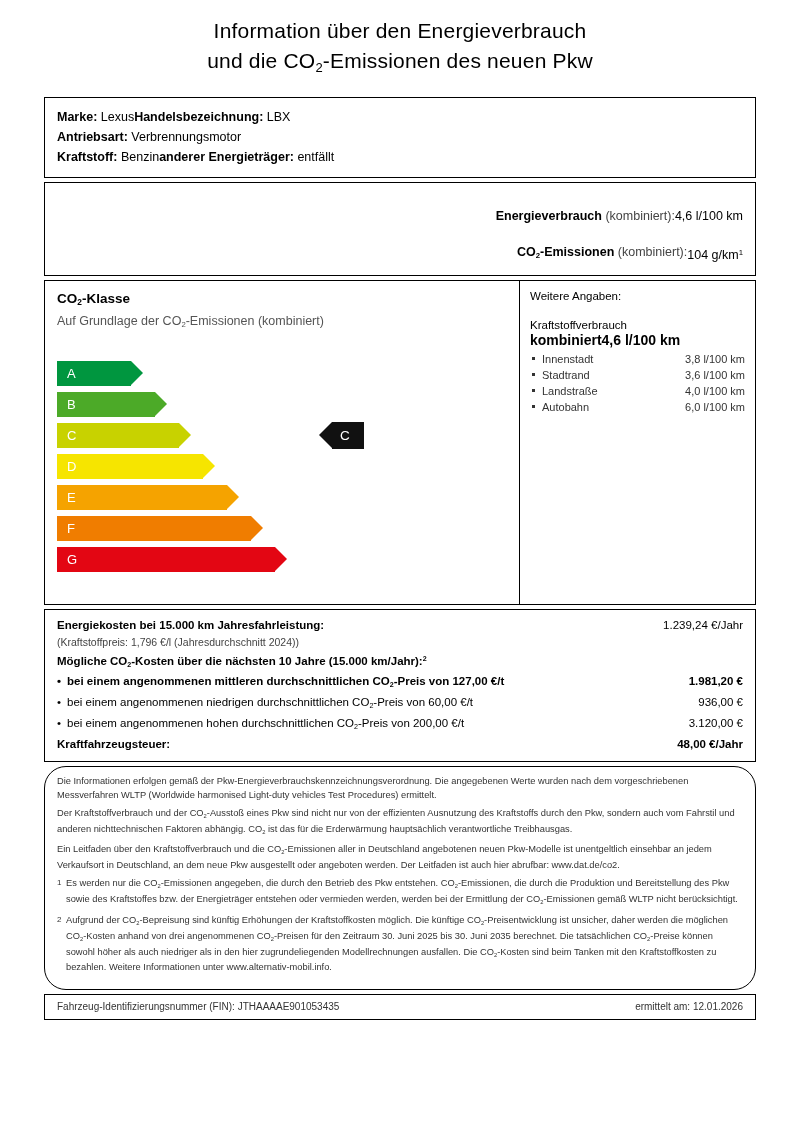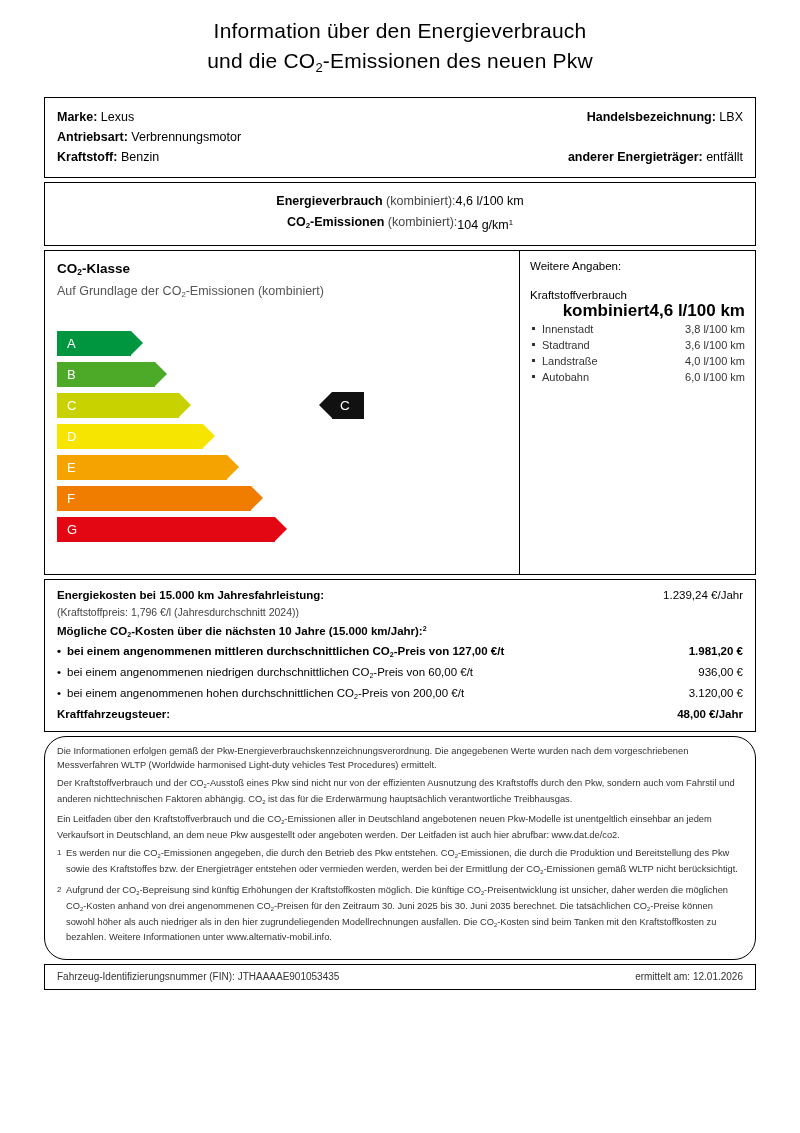--- a/index.html
+++ b/index.html
@@ -43,34 +43,32 @@
 
   
   #block-vehicle {
     margin-top: 14px;
     padding: 9px 12px 10px 12px;
     font-size: 12.5px;
     line-height: 20px;
   }
   .kvrow {
     display: flex;
-    justify-content: space-between;
-    gap: 39px;
   }
   .kv-left, .kv-right { white-space: nowrap; }
   .lbl { font-weight: 700; }
   .val { font-weight: 400; }
 
   
   #block-consumption {
     padding: 8px 12px 9px 12px;
     font-size: 12.5px;
     line-height: 21px;
   }
-  .crow { display: flex; justify-content: center; }
+  .crow { display: flex; justify-content: flex-end; margin-top: 15px; }
   .crow .lbl-normal { font-weight: 400; color: #444; }
 
   
   #block-class {
     display: flex;
     height: 325px;
   }
   .class-left {
     width: 474px;
     box-sizing: border-box;
@@ -147,23 +145,23 @@
     height: 0;
     border-top: 13.5px solid transparent;
     border-bottom: 13.5px solid transparent;
     border-right: 13px solid #111;
   }
   
   .ri-title { font-weight: 400; font-size: 11.5px; }
   .ri-sub { margin-top: 16px; font-size: 11.5px; line-height: 15px; }
   .ri-main {
     display: flex;
-    justify-content: flex-end;
+    justify-content: flex-start;
     font-weight: 700;
-    font-size: 17px;
+    font-size: 14px;
     line-height: 15px;
   }
   .ri-list { margin-top: 3px; }
   .ri-item {
     display: flex;
     justify-content: space-between;
     font-size: 11px;
     line-height: 16px;
     color: #333;
   }

